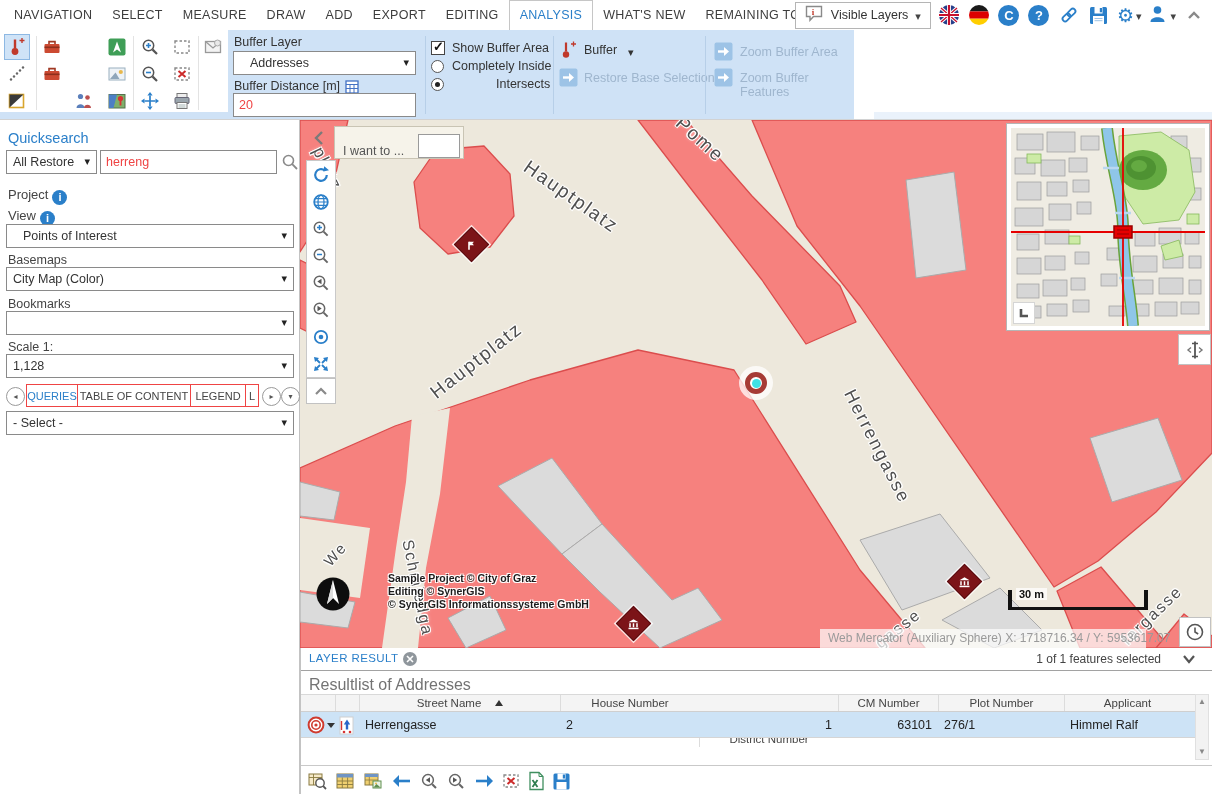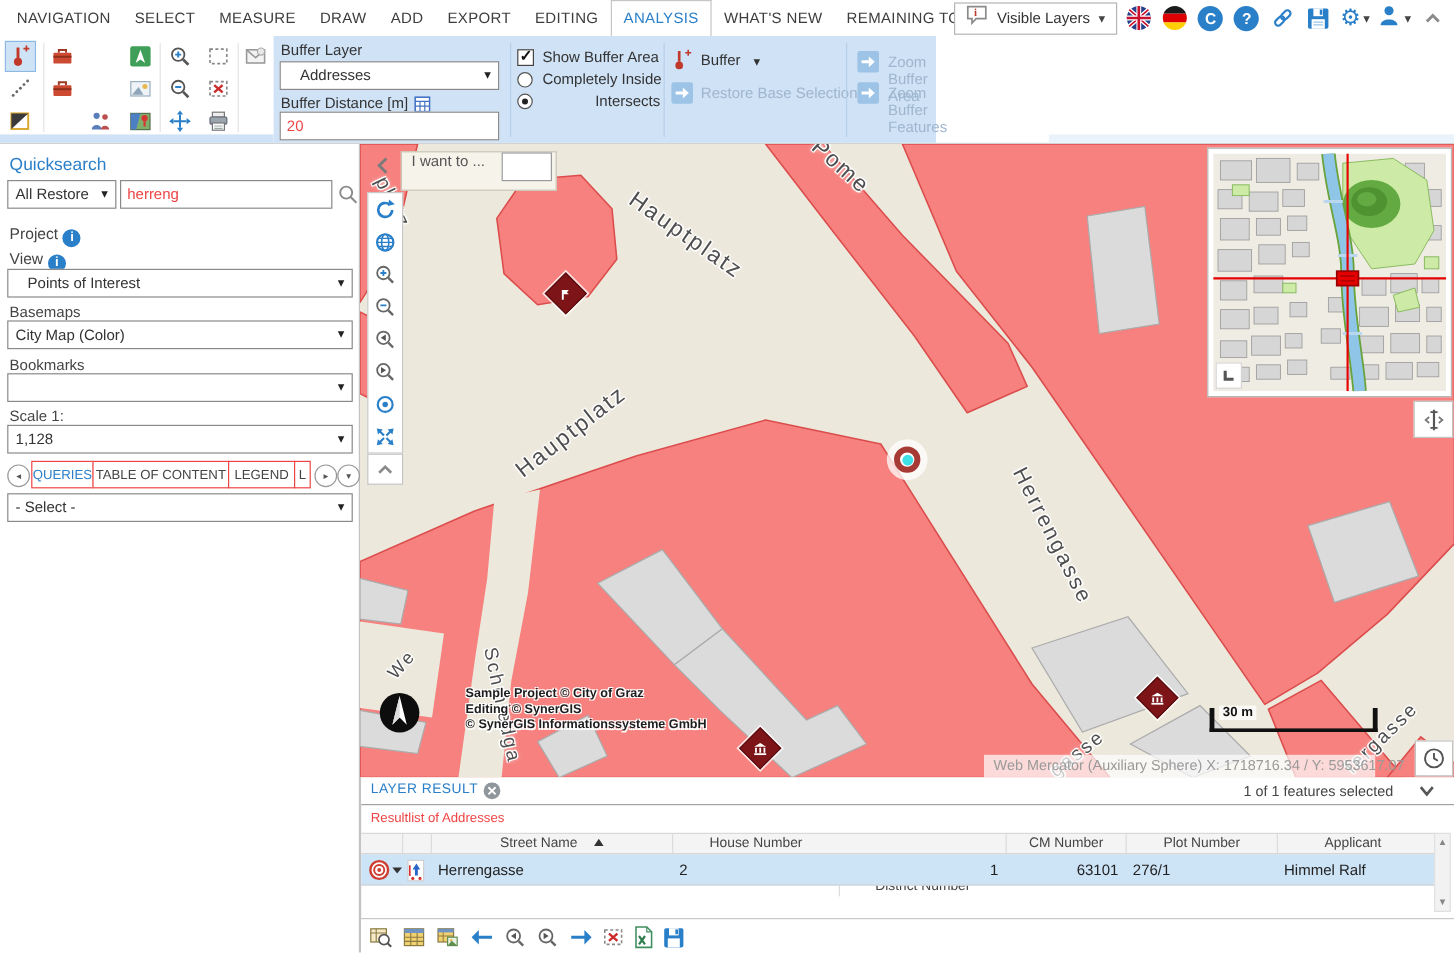--- a/index.html
+++ b/index.html
@@ -19,21 +19,21 @@
   .mini-btn{width:24px;height:24px;display:flex;align-items:center;justify-content:center;}
   .pair{display:flex;align-items:center;gap:2px;}
 
   
   .ribbon{position:absolute;left:0;top:30px;width:1212px;height:90px;background:#fff;border-bottom:1px solid #d2d2d2;box-sizing:border-box;}
   .ribbon-strip{position:absolute;left:0;top:82px;width:228px;height:7px;background:var(--ribbon-panel-blue,#cfe2f6);}
   .ribbon-strip2{position:absolute;left:874px;top:82px;width:338px;height:7px;background:#eaf2fb;}
   .rb-sep{position:absolute;top:6px;height:74px;width:1px;background:#e3e3e3;}
   .tool-btn{position:absolute;width:24px;height:24px;display:flex;align-items:center;justify-content:center;}
   .tool-btn.selected{background:#cfe3f7;outline:1px solid #8db8e3;}
-  .ribbon-panel{position:absolute;left:228px;top:0;width:552px;height:89px;background:var(--ribbon-panel-blue,#cfe2f6);}
+  .ribbon-panel{position:absolute;left:228px;top:0;width:626px;height:89px;background:var(--ribbon-panel-blue,#cfe2f6);}
   .rp-sep{position:absolute;top:6px;height:78px;width:1px;background:#b7cfe8;}
   .rp-label{position:absolute;font-size:12.5px;color:#333;}
   .rp-label.disabled{color:#9fb6ce;}
   .sel{position:absolute;background:#fff;border:1px solid #8a8a8a;font-size:12.5px;color:#333;box-sizing:border-box;}
   .sel .sel-text{display:block;line-height:22px;padding-left:6px;white-space:nowrap;overflow:hidden;}
   .sel.indent .sel-text{padding-left:16px;}
   .sel::after{content:"▾";position:absolute;right:6px;top:50%;transform:translateY(-54%);font-size:11px;color:#222;}
   .inp{position:absolute;background:#fff;border:1px solid #8a8a8a;font-size:12.5px;color:#ef4444;box-sizing:border-box;
        padding:0 5px;font-family:"Liberation Sans",sans-serif;}
   .cb{position:absolute;width:14px;height:14px;background:#fff;border:1px solid #444;box-sizing:border-box;}
@@ -56,21 +56,21 @@
   .sidetab.active{color:var(--accent-blue,#2a7fc9);}
 
   
   .map{position:absolute;left:300px;top:120px;width:912px;height:528px;overflow:hidden;background:var(--map-street-beige,#ede8dc);}
   .street-label{position:absolute;color:#4f4f4f;letter-spacing:2px;white-space:nowrap;
     text-shadow:-1px -1px 0 #fff,1px -1px 0 #fff,-1px 1px 0 #fff,1px 1px 0 #fff,0 0 4px #fff;transform-origin:left top;}
   .map-toolbar{position:absolute;left:6px;top:40px;width:30px;background:#fff;border:1px solid #c9c9c9;box-sizing:border-box;}
   .mtb-btn{width:28px;height:27px;display:flex;align-items:center;justify-content:center;}
   .map-chevron{position:absolute;left:8px;top:8px;width:22px;height:20px;display:flex;align-items:center;justify-content:center;}
   .iwant{position:absolute;left:34px;top:6px;width:130px;height:33px;background:#f6f3ea;border:1px solid #c9c4b4;
-         display:flex;align-items:flex-start;gap:14px;padding-left:8px;box-sizing:border-box;}
+         display:flex;align-items:flex-end;gap:14px;padding-left:8px;box-sizing:border-box;}
   .iwant-label{font-size:12.5px;color:#555;}
   .iwant-input{width:40px;height:22px;border:1px solid #9a9a9a;background:#fff;}
   .poi{position:absolute;width:23px;height:23px;transform:rotate(45deg);background:var(--poi-marker-dark-red,#7c1418);
        border:1px solid #5a0d10;box-shadow:0 0 0 1.5px rgba(255,255,255,.8);display:flex;align-items:center;justify-content:center;}
   .poi svg{transform:rotate(-45deg);}
   .sel-ring-outer{position:absolute;width:34px;height:34px;border-radius:50%;background:rgba(255,255,255,.75);}
   .sel-ring{position:absolute;width:22px;height:22px;border-radius:50%;border:5px solid #a63b36;background:#fff;box-sizing:border-box;}
   .sel-dot{position:absolute;width:9px;height:9px;border-radius:50%;background:#3fe0e6;}
   .attrib{position:absolute;font-size:10.5px;font-weight:bold;color:#1c1c1c;line-height:13px;
           text-shadow:-1px -1px 0 #fff,1px -1px 0 #fff,-1px 1px 0 #fff,1px 1px 0 #fff;}
@@ -85,21 +85,21 @@
              display:flex;align-items:center;justify-content:center;}
 
   
   .result-panel{position:absolute;left:300px;top:648px;width:912px;height:146px;background:#fff;border-left:1px solid #c3c3c3;box-sizing:border-box;}
   .rp-tabrow{position:absolute;left:0;top:0;width:912px;height:23px;border-bottom:1px solid #a2a2a2;box-sizing:border-box;background:#fff;}
   .rp-tab{position:absolute;left:8px;top:4px;font-size:11.5px;letter-spacing:.4px;color:var(--accent-blue,#2a7fc9);}
   .rp-close{position:absolute;left:102px;top:4px;width:14px;height:14px;border-radius:50%;background:#8f969c;
             display:flex;align-items:center;justify-content:center;}
   .rp-status{position:absolute;right:52px;top:4px;font-size:12px;color:#444;}
   .rp-collapse{position:absolute;right:16px;top:4px;width:16px;height:14px;display:flex;align-items:center;justify-content:center;}
-  .rp-title{position:absolute;left:8px;top:28px;font-size:11px;color:#ef4444;}
+  .rp-title{position:absolute;left:8px;top:28px;font-size:16px;color:#737373;}
   .grid-head{position:absolute;left:0;top:46px;width:896px;height:18px;background:#f4f4f4;border-top:1px solid #d9d9d9;border-bottom:1px solid #cfcfcf;box-sizing:border-box;}
   .gh-cell{position:absolute;top:0;height:16px;font-size:11.5px;color:#444;text-align:center;line-height:16px;border-left:1px solid #dcdcdc;box-sizing:border-box;}
   .grid-row{position:absolute;left:0;top:64px;width:896px;height:26px;background:var(--selected-row-blue,#cde3f6);border-bottom:1px solid #d5d5d5;box-sizing:border-box;}
   .gr-cell{position:absolute;top:0;height:26px;font-size:12.5px;color:#222;line-height:26px;white-space:nowrap;overflow:hidden;box-sizing:border-box;}
   .sort-asc{display:inline-block;width:0;height:0;border-left:4px solid transparent;border-right:4px solid transparent;
             border-bottom:6px solid #333;margin-left:14px;vertical-align:1px;}
   .vscroll{position:absolute;left:894px;top:46px;width:14px;height:66px;background:#f2f2f2;border:1px solid #e0e0e0;box-sizing:border-box;}
   .vs-arrow{width:12px;height:12px;display:flex;align-items:center;justify-content:center;font-size:8px;color:#888;}
   .foot-toolbar{position:absolute;left:0;top:117px;width:912px;height:29px;border-top:1px solid #c9c9c9;background:#fff;box-sizing:border-box;}
   .ft-btn{position:absolute;top:4px;width:22px;height:22px;display:flex;align-items:center;justify-content:center;}

